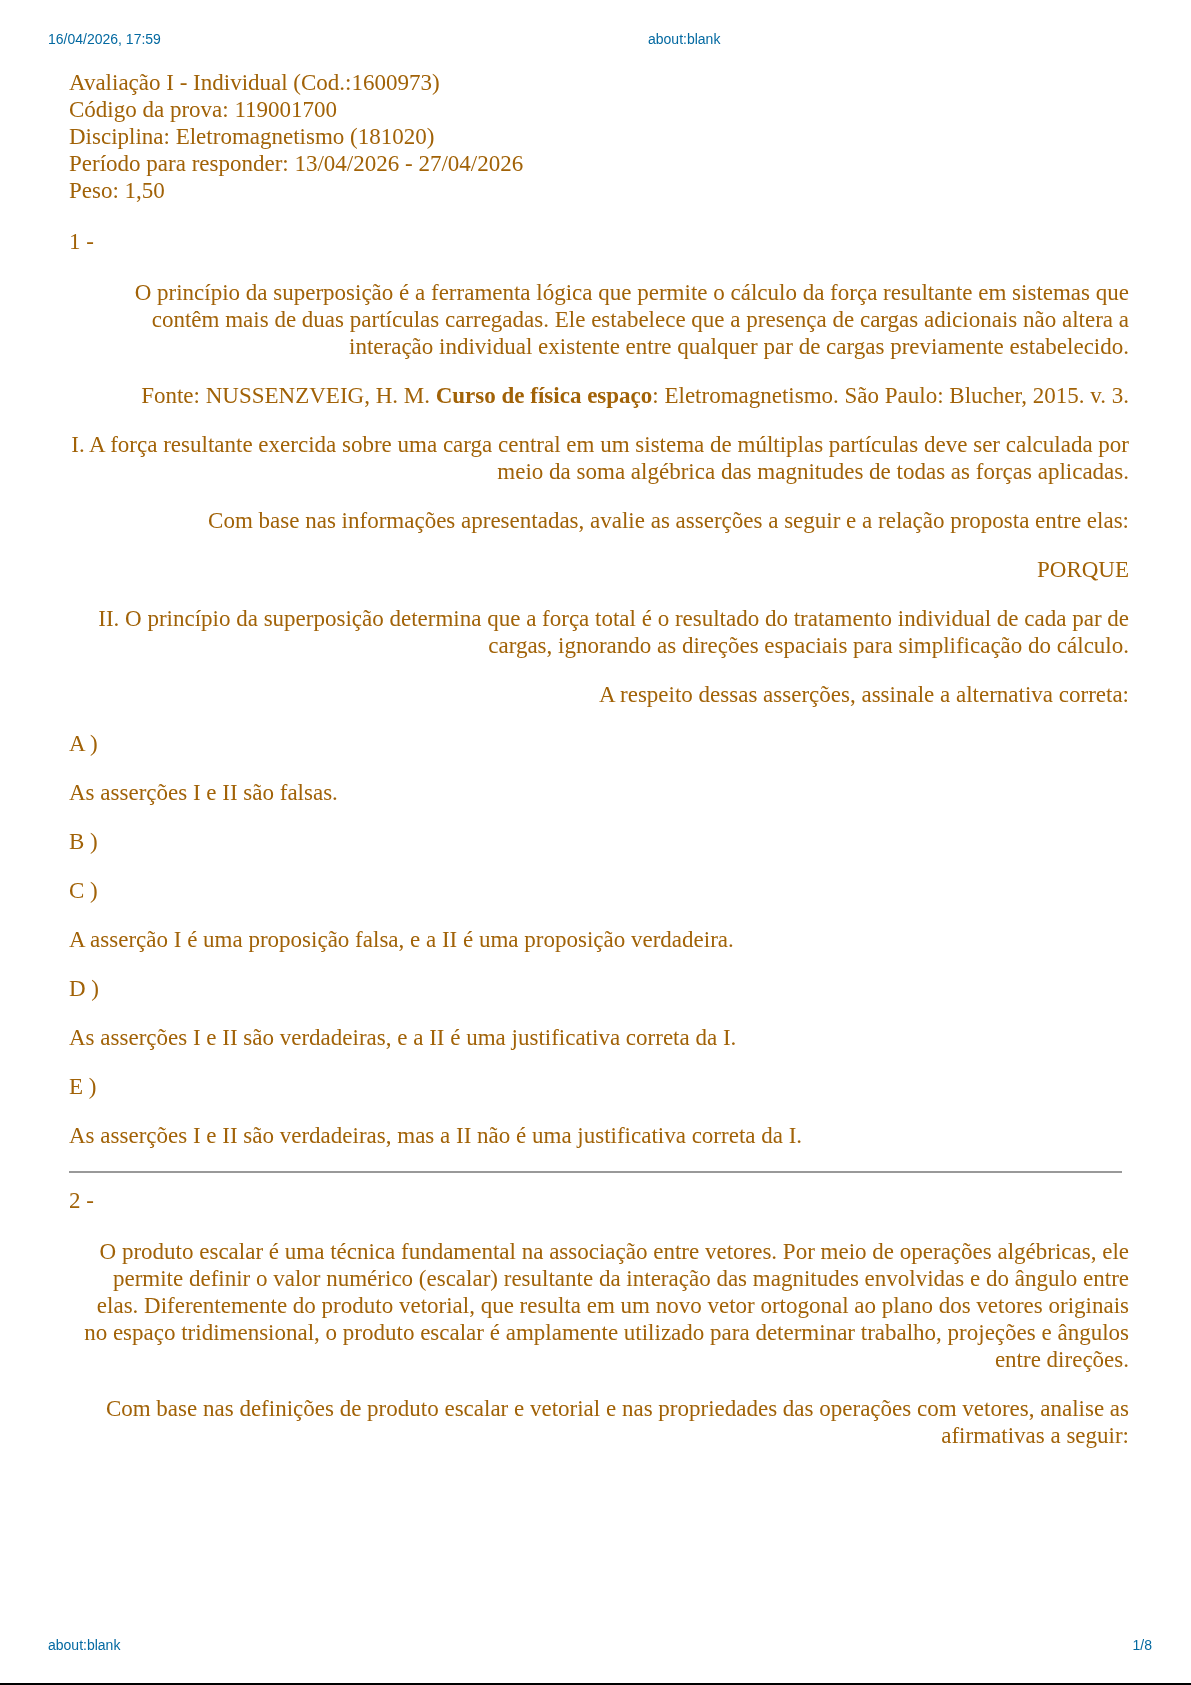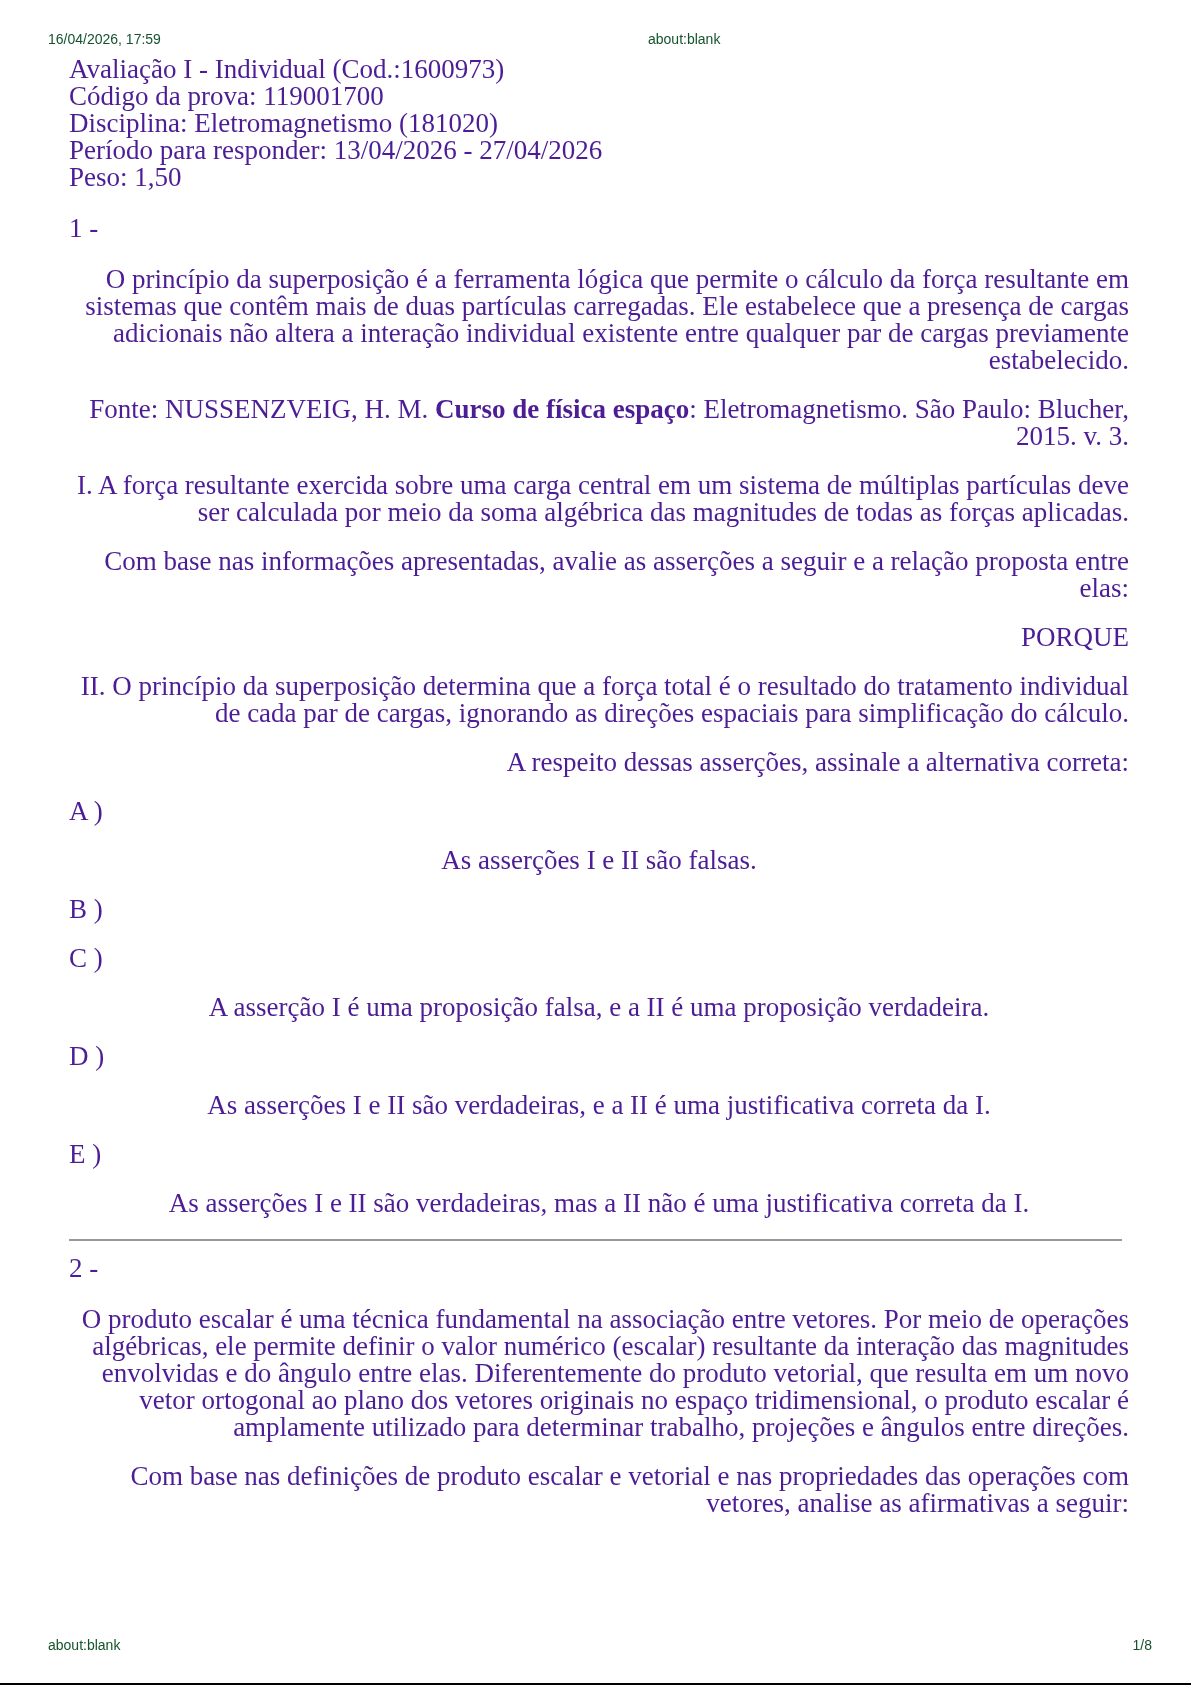--- a/index.html
+++ b/index.html
@@ -13,52 +13,52 @@
       position: relative;
       overflow: hidden;
       color: #000;
     }
     .print-header, .print-footer {
       position: absolute;
       left: 0;
       width: 1191px;
       font-family: "Liberation Sans", sans-serif;
       font-size: 14px;
-      color: #14532d;
+      color: #0369a1;
     }
     .print-header { top: 31px; height: 20px; }
     .print-footer { top: 1637px; height: 20px; }
     .hdr-left { position: absolute; left: 48px; top: 0; }
     .hdr-center { position: absolute; left: 648px; top: 0; }
     .ftr-left { position: absolute; left: 48px; top: 0; }
     .ftr-right { position: absolute; right: 39px; top: 0; }
     .bottom-edge {
       position: absolute;
       left: 0;
       top: 1683px;
       width: 1191px;
       height: 2px;
       background: #000;
     }
     .content {
       position: absolute;
       left: 69px;
-      top: 56px;
+      top: 69px;
       width: 1060px;
       font-family: "Liberation Serif", serif;
-      font-size: 27px;
+      font-size: 23px;
       line-height: 27px;
-      color: #4c1d95;
+      color: #a16207;
     }
     .meta-line { margin: 0; }
     .q-number { margin: 24px 0 0 0; }
     .p { margin: 22px 0 0 0; text-align: right; }
     .p.first { margin-top: 24px; }
     .opt-letter { margin: 22px 0 0 0; }
-    .opt-text { margin: 22px 0 0 0; text-align: center; }
+    .opt-text { margin: 22px 0 0 0; }
     .divider {
       height: 0;
       border: none;
       border-top: 2px solid #999999;
       margin: 22px 0 0 0;
       width: 1053px;
     }
     b { font-weight: bold; }
   </style>
 </head>

